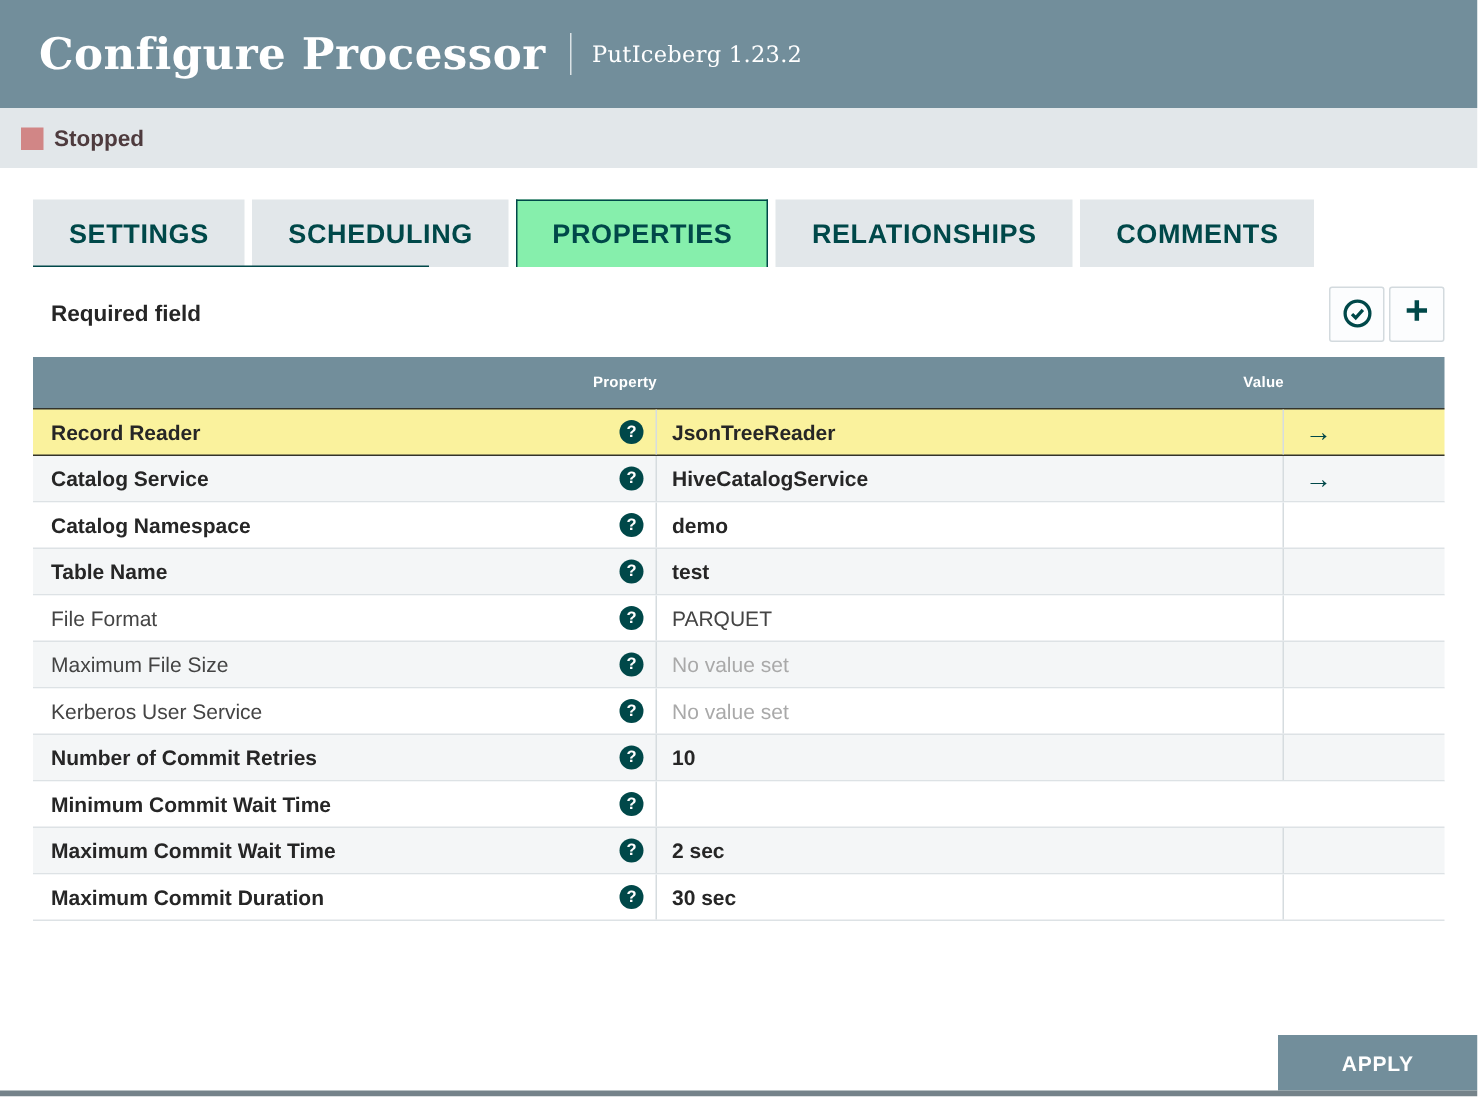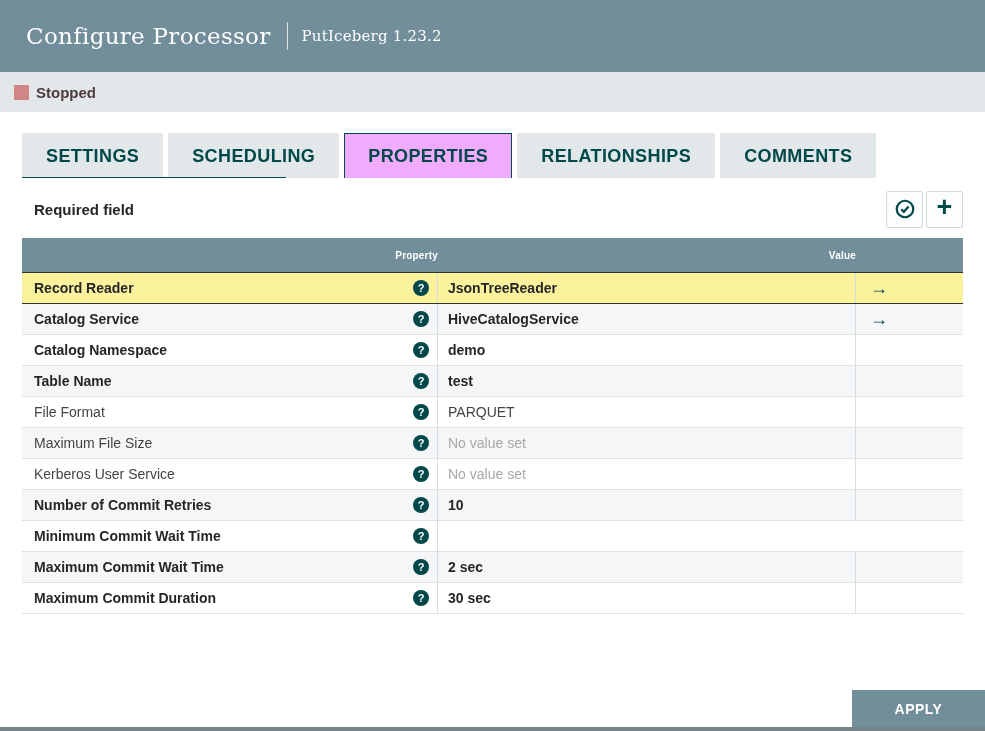--- a/index.html
+++ b/index.html
@@ -20,21 +20,21 @@
   }
   .dialog{width:985px;height:731px;display:flex;flex-direction:column;background:#fff;}
 
   
   .dlg-header{
     height:72px;background:var(--slate);display:flex;align-items:center;
     padding-left:26px;flex:0 0 auto;
   }
   .dlg-title{
     font-family:"DejaVu Serif","Liberation Serif",serif;
-    font-weight:normal;font-size:23px;color:#fff;letter-spacing:.3px;
+    font-weight:bold;font-size:29px;color:#fff;letter-spacing:.3px;
   }
   .dlg-title-divider{
     width:1px;height:28px;background:rgba(255,255,255,.75);margin:0 14px 0 16px;
   }
   .dlg-subtitle{
     font-family:"DejaVu Serif","Liberation Serif",serif;
     font-size:15px;color:#fff;letter-spacing:.2px;
   }
 
   
@@ -50,21 +50,21 @@
     position:relative;margin:21px 22px 0 22px;height:45px;flex:0 0 auto;
     display:flex;align-items:stretch;
   }
   .tab{
     display:flex;align-items:center;justify-content:center;
     padding:0 23px;margin-right:5px;background:var(--statusbar);
     color:var(--accent);font-size:18px;font-weight:bold;letter-spacing:.4px;
     cursor:pointer;border:1px solid transparent;border-bottom:none;
   }
   .tab.active{
-    background:#f0abfc;border:1px solid var(--accent);border-bottom:none;
+    background:#86efac;border:1px solid var(--accent);border-bottom:none;
   }
   .tab-underline{
     position:absolute;left:0;bottom:0;height:1px;background:var(--accent);width:0;
   }
 
   
   .panel-toolbar{
     margin:12px 22px 0 22px;height:38px;display:flex;align-items:center;flex:0 0 auto;
   }
   .required-field{font-size:15px;font-weight:bold;color:#262626;margin-left:12px;}

